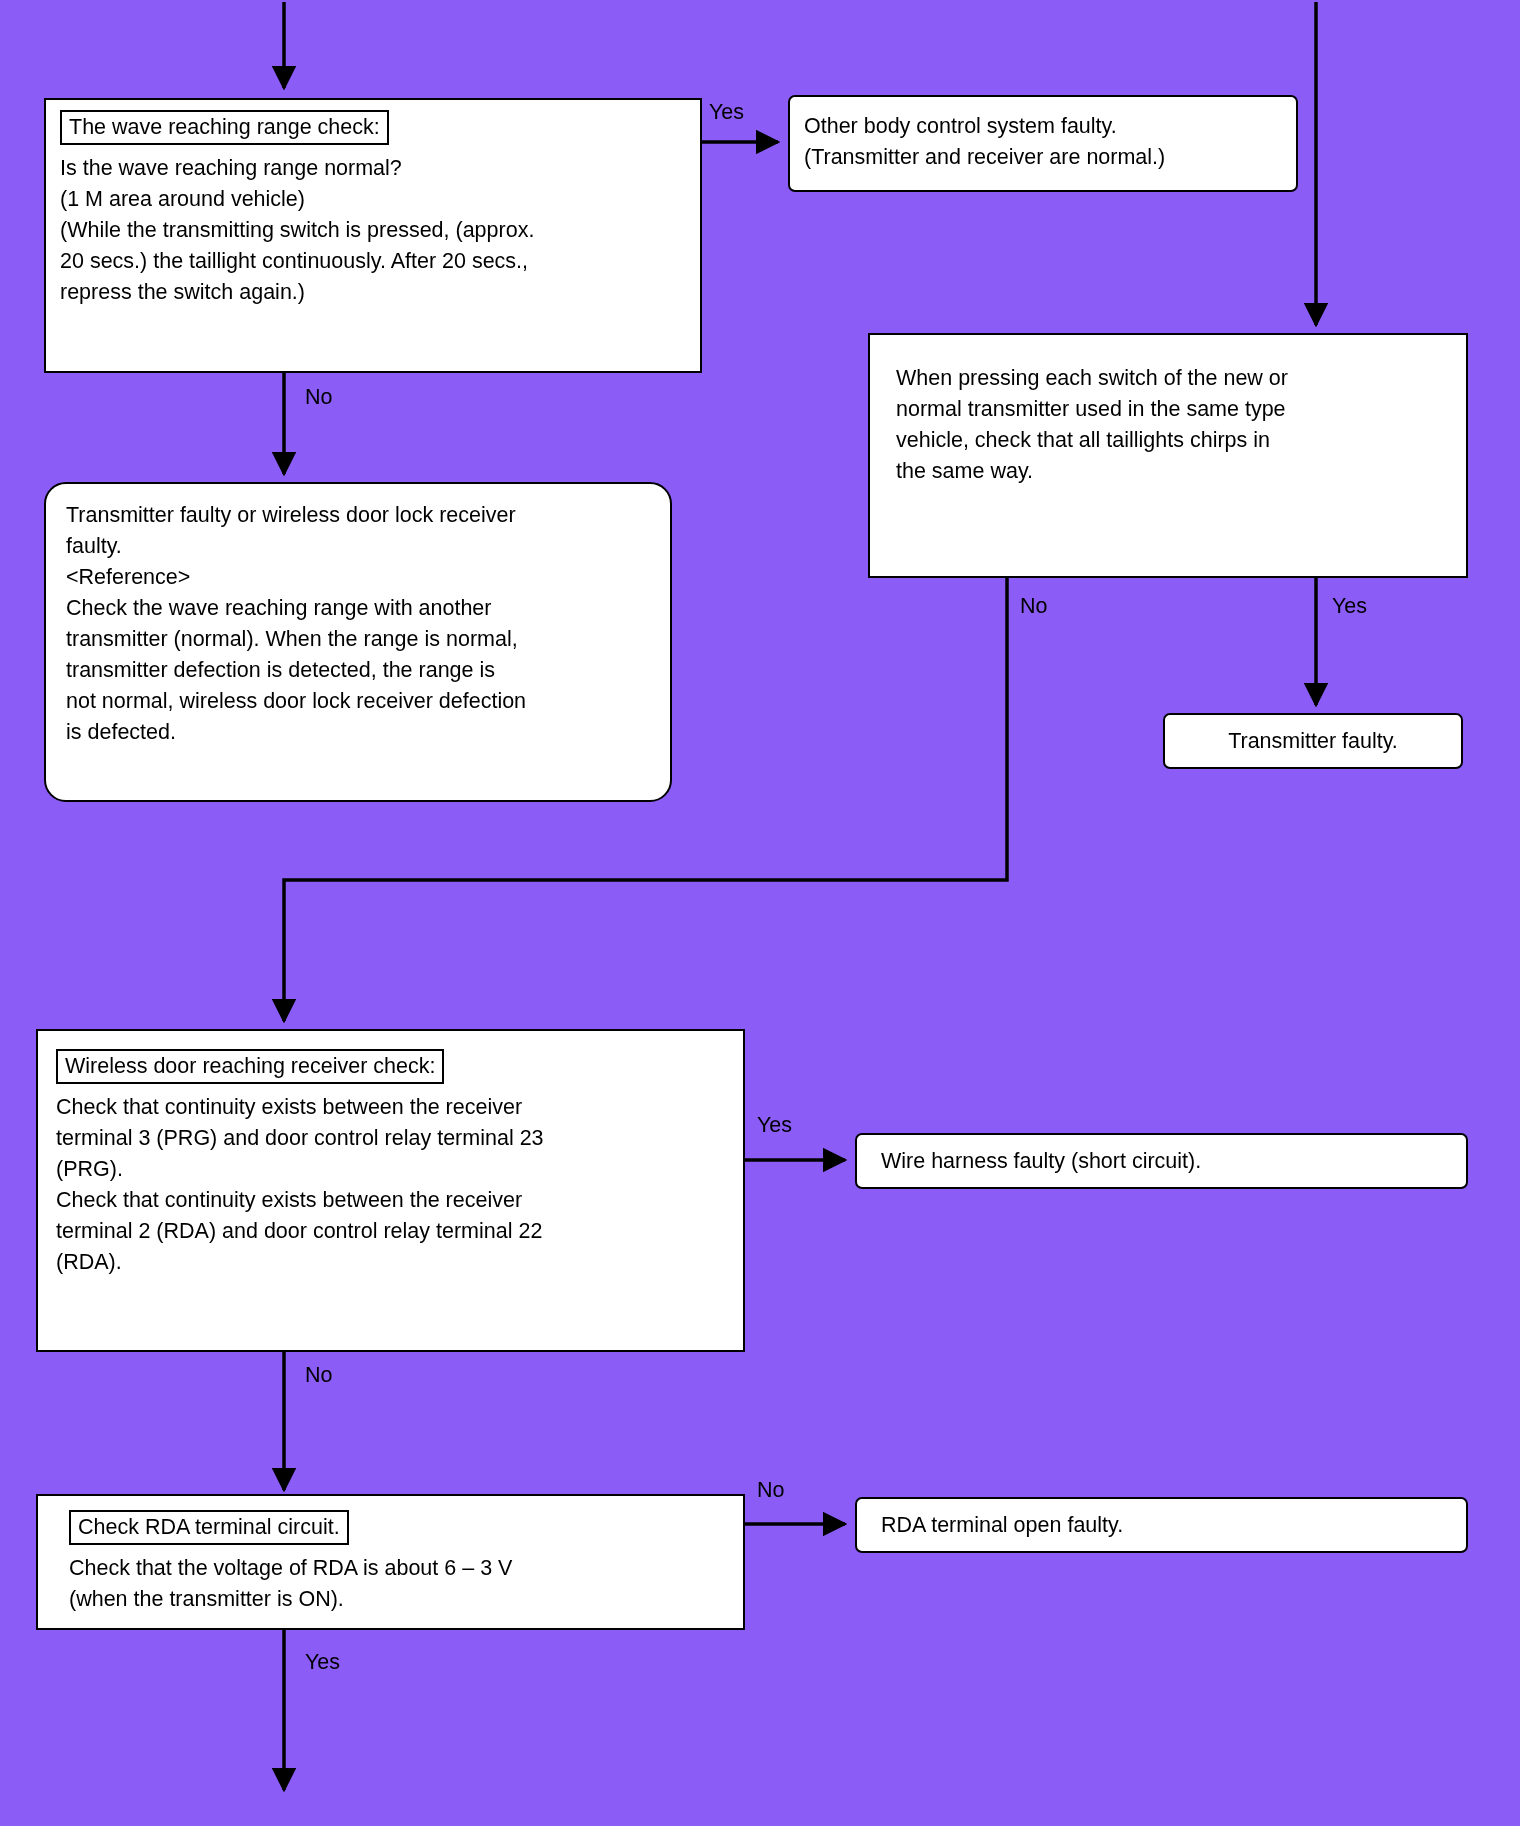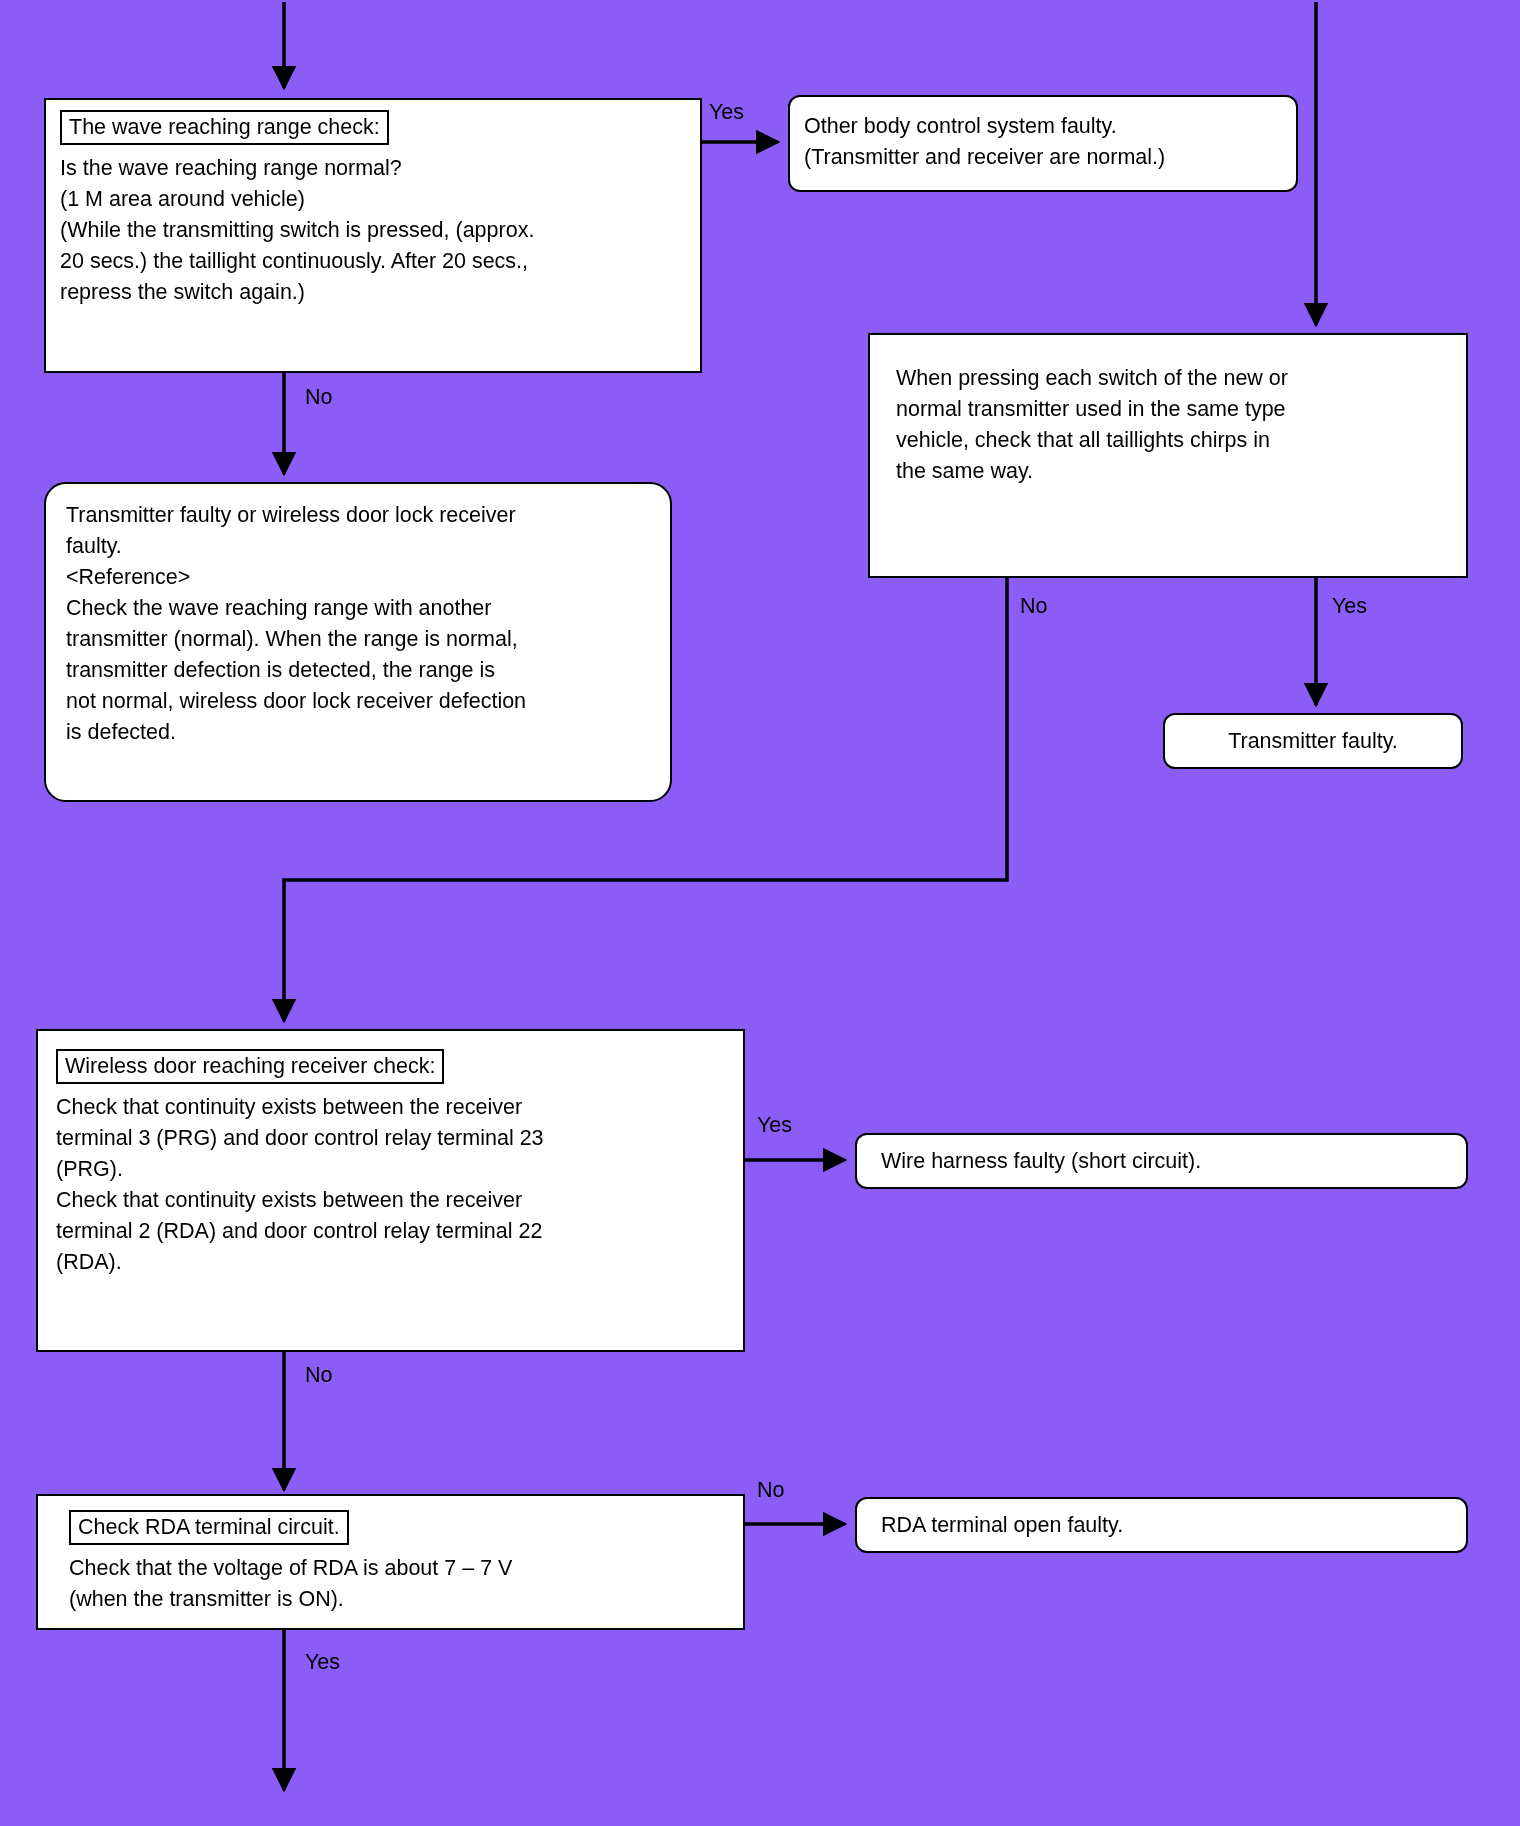--- a/index.html
+++ b/index.html
@@ -21,21 +21,21 @@
   .node {
     position: absolute;
     box-sizing: border-box;
     border: 2.5px solid #000;
     background: #fff;
     font-size: 21.5px;
     line-height: 31px;
     padding: 10px 14px;
   }
   .rect { border-radius: 0; }
-  .round { border-radius: 12px; }
+  .round { border-radius: 7px; }
   .node .title {
     display: inline-block;
     border: 2px solid #000;
     padding: 2px 7px 3px 7px;
     margin-bottom: 8px;
     font-size: 21.5px;
     line-height: 26px;
   }
   .node .body {
     white-space: pre-line;
@@ -135,21 +135,21 @@
 terminal 2 (RDA) and door control relay terminal 22
 (RDA).</div>
   </div>
 
   <div class="node round" style="left:855px; top:1133px; width:613px; height:56px; padding-top:11px; padding-left:24px;">
     <div class="body">Wire harness faulty (short circuit).</div>
   </div>
 
   <div class="node rect" style="left:36px; top:1494px; width:709px; height:136px; padding:14px 31px;">
     <div class="title">Check RDA terminal circuit.</div>
-    <div class="body pad-left">Check that the voltage of RDA is about 7 – 7 V
+    <div class="body pad-left">Check that the voltage of RDA is about 6 – 3 V
 (when the transmitter is ON).</div>
   </div>
 
   <div class="node round" style="left:855px; top:1497px; width:613px; height:56px; padding-top:11px; padding-left:24px;">
     <div class="body">RDA terminal open faulty.</div>
   </div>
 
   <div class="lbl" style="left:709px; top:100px;">Yes</div>
   <div class="lbl" style="left:305px; top:385px;">No</div>
   <div class="lbl" style="left:1020px; top:594px;">No</div>

